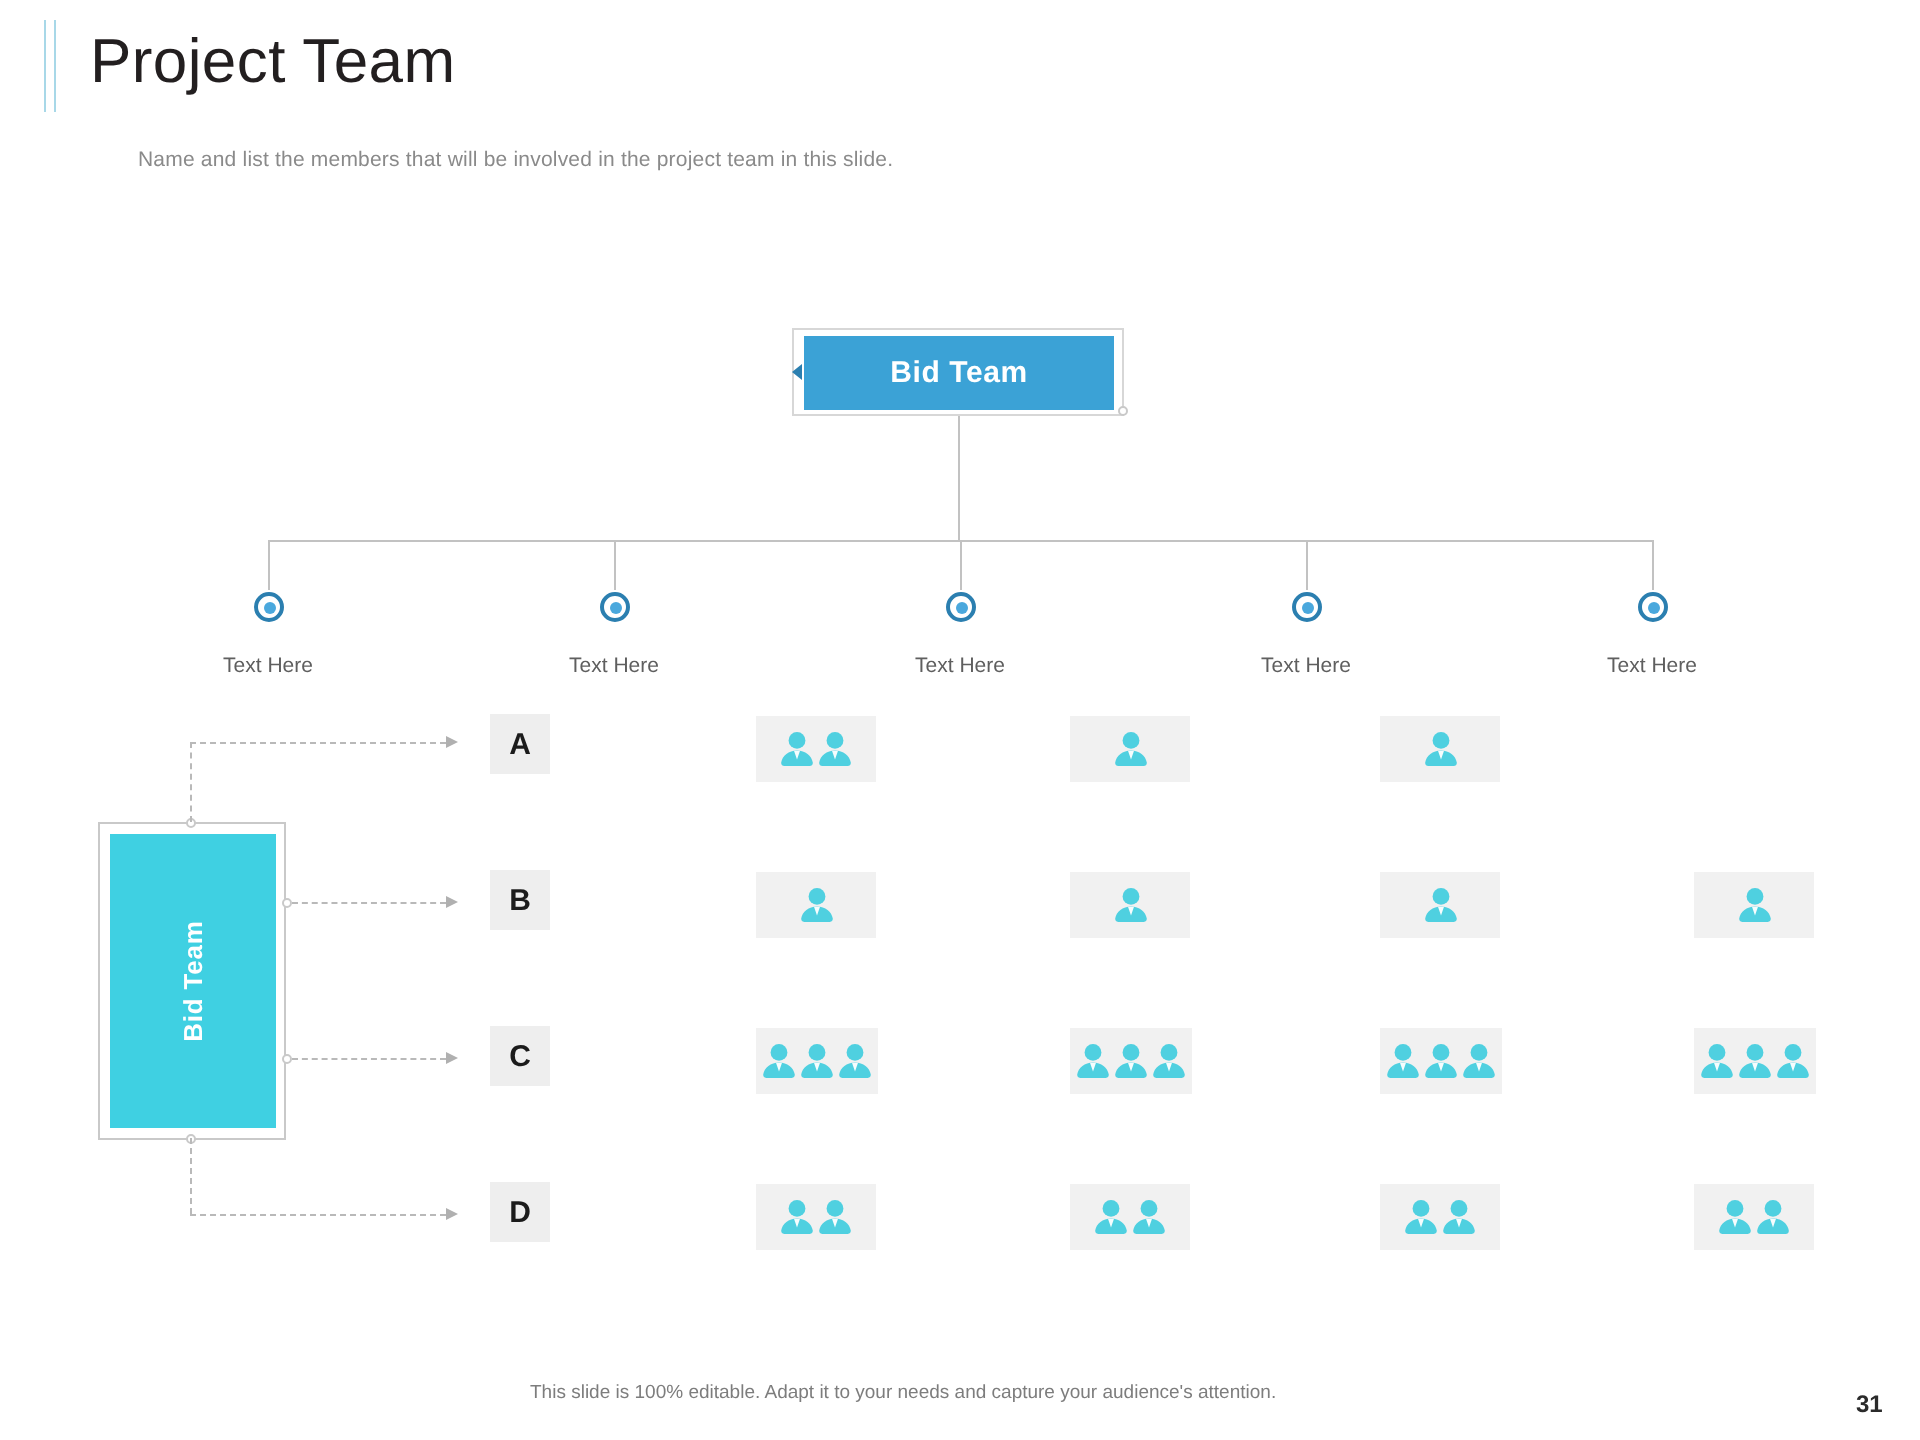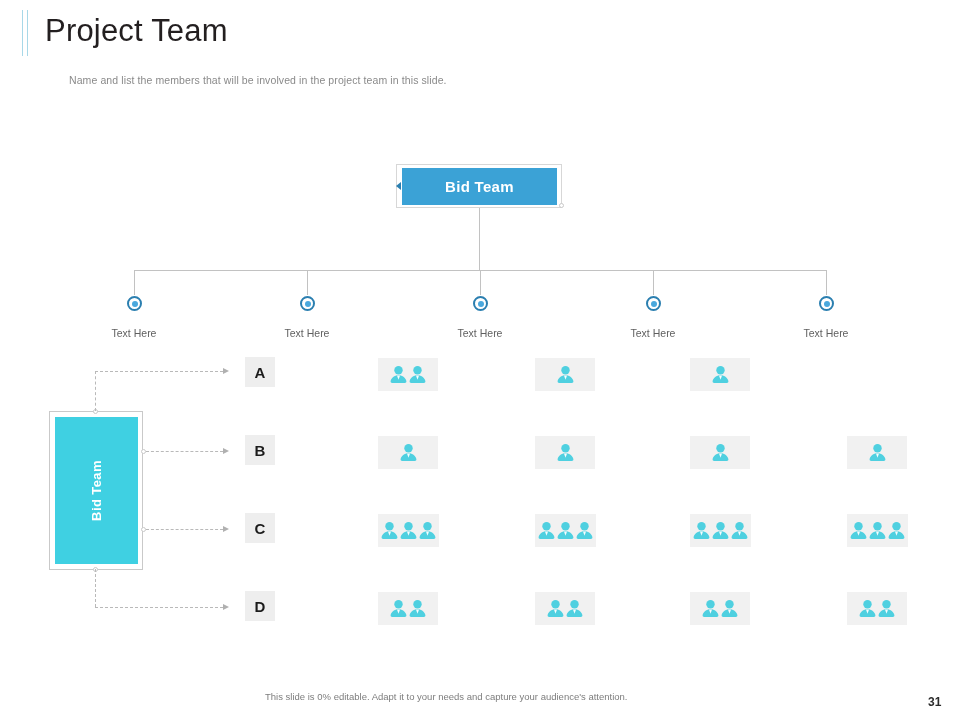--- a/index.html
+++ b/index.html
@@ -408,14 +408,14 @@
       <span>
         <svg class="person" width="17" height="20" viewBox="0 0 17 20" xmlns="http://www.w3.org/2000/svg">
           <circle cx="8.5" cy="5.2" r="4.2" fill="#4fd0e0"></circle>
           <path d="M8.5 10.2c-4.1 0-7.4 2.6-7.9 6.1-.1.9.6 1.7 1.5 1.7h12.8c.9 0 1.6-.8 1.5-1.7-.5-3.5-3.8-6.1-7.9-6.1z" fill="#4fd0e0"></path>
           <path d="M7.0 10.4h3l-1.5 4.3z" fill="#ffffff" opacity="0.95"></path>
         </svg>
       </span>
     </div>
   </div>
 
-<div id="footer-note">This slide is 0% editable. Adapt it to your needs and capture your audience's attention.</div>
+<div id="footer-note">This slide is 100% editable. Adapt it to your needs and capture your audience's attention.</div>
 <div id="page-number">31</div>
 
 </body></html>

